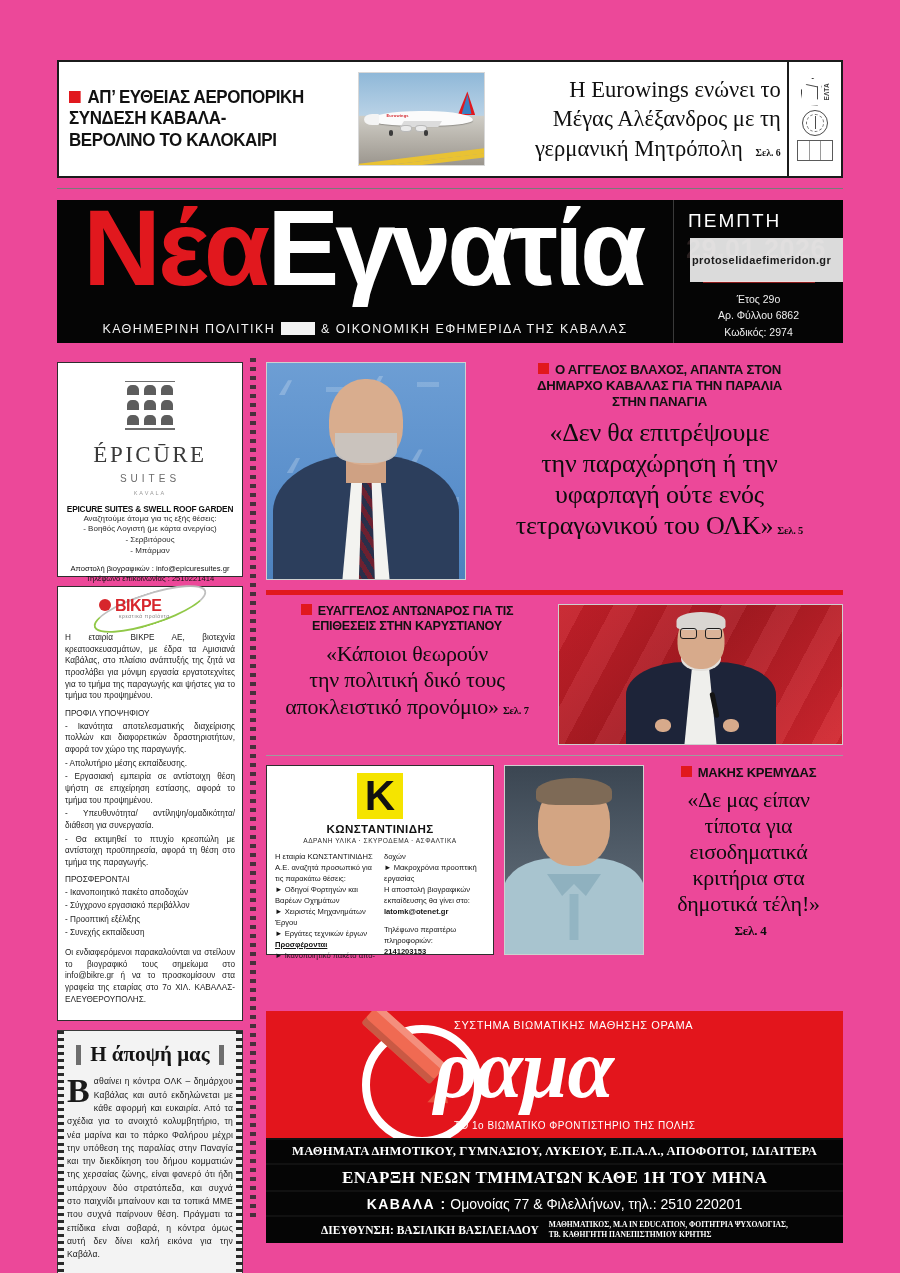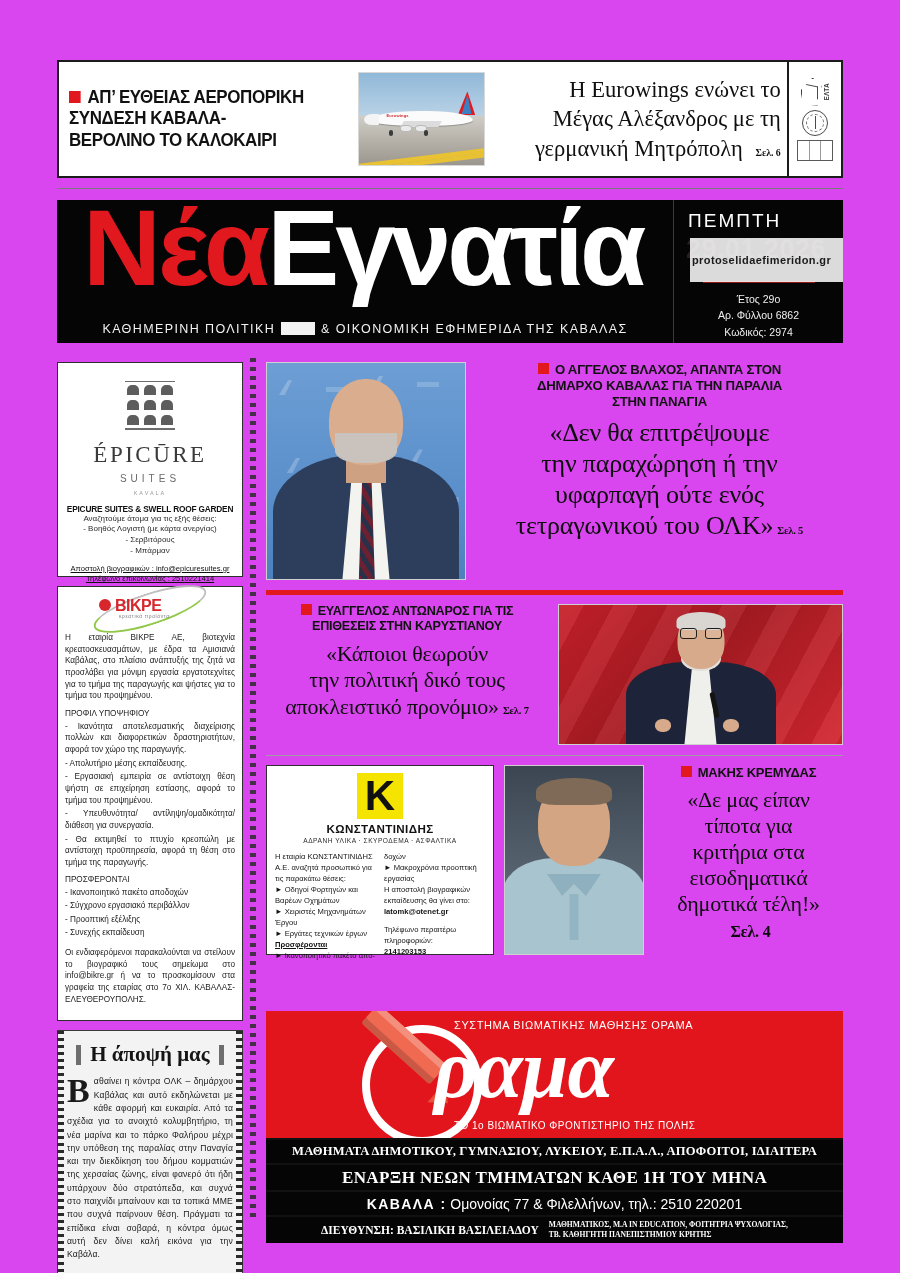--- a/index.html
+++ b/index.html
@@ -11,21 +11,21 @@
     width: 900px;
     height: 1273px;
     font-family: "Liberation Sans", sans-serif;
     color: #111;
     overflow: hidden;
     position: relative;
   }
   .page {
     position: absolute;
     inset: 0;
-    background: #d946ef;
+    background: #ec4899;
   }
 
   
   .topbanner {
     position: absolute;
     left: 57px; top: 60px;
     width: 786px; height: 118px;
     border: 2px solid #1b1b1b;
     box-sizing: border-box;
     display: flex;
@@ -327,21 +327,21 @@
   .ep-grid { display:grid; grid-template-columns: repeat(3, 12px); gap:5px; justify-content:center; margin: 3px 0; }
   .ep-grid i { display:block; width:12px; height:10px; background:#5d5d5d; border-radius:5px 5px 0 0; }
   .ep-name {
     font-family: "Liberation Serif", serif;
     font-size: 23px; letter-spacing: 2.5px; color: #3a3a3a; margin-top: 5px;
   }
   .ep-sub { font-size: 10px; letter-spacing: 4px; color: #6a6a6a; margin-top: 5px; }
   .ep-kav { font-size: 5.5px; letter-spacing: 2px; color: #9a9a9a; margin-top: 6px; }
   .ep-h { font-size: 8.3px; font-weight: bold; margin-top: 8px; text-align: center; letter-spacing: -.2px; }
   .ep-t { font-size: 8px; text-align: center; line-height: 1.35; color: #2a2a2a; }
-  .ep-f { font-size: 7.6px; text-align: left; line-height: 1.4; margin-top: 7px; text-decoration: underline; }
+  .ep-f { font-size: 7.6px; text-align: left; line-height: 1.4; margin-top: 7px; }
 
   
   .bikpe { padding-top: 6px; }
   .bk-logo {
     width: 118px; height: 32px; margin: 0 auto 7px;
     position: relative;
   }
   .bk-swoosh {
     position:absolute; inset:0;
     border-radius: 50%;
@@ -521,21 +521,21 @@
   }
 
   .redrule { height: 5px; background: #e1181e; margin: 10px 0 9px; }
   .grayrule { height: 1px; background: #9d9d9d; margin: 10px 0 9px; }
 
   .story2 .kicker { font-size: 12.6px; }
   .story2 .quote { font-size: 22px; }
 
   .story3 .kicker { font-size: 13px; }
   .story3 .quote { font-size: 22px; line-height: 1.18; }
-  .story3 .sel { display:block; margin-top: 6px; font-size: 16px; }
+  .story3 .sel { display:block; margin-top: 6px; font-size: 13px; }
 
   
   .kons {
     border: 1px solid #2e2e2e;
     padding: 7px 8px;
     box-sizing: border-box;
     width: 228px;
     height: 190px;
     background: #fff;
   }
@@ -870,22 +870,22 @@
 
       <div class="hl">
         <div class="kicker">
           <div>
             <span class="redsq"></span><span>ΜΑΚΗΣ ΚΡΕΜΥΔΑΣ</span>
           </div>
         </div>
         <div class="quote">
           <div>«Δε μας είπαν</div>
           <div>τίποτα για</div>
+          <div>εισοδηματικά</div>
           <div>κριτήρια στα</div>
-          <div>εισοδηματικά</div>
           <div>δημοτικά τέλη!»</div>
           <span class="sel">Σελ. 4</span>
         </div>
       </div>
     </div>
   </div>
 
   <div class="orama">
     <div class="or-red">
       <div class="or-ring"></div>

